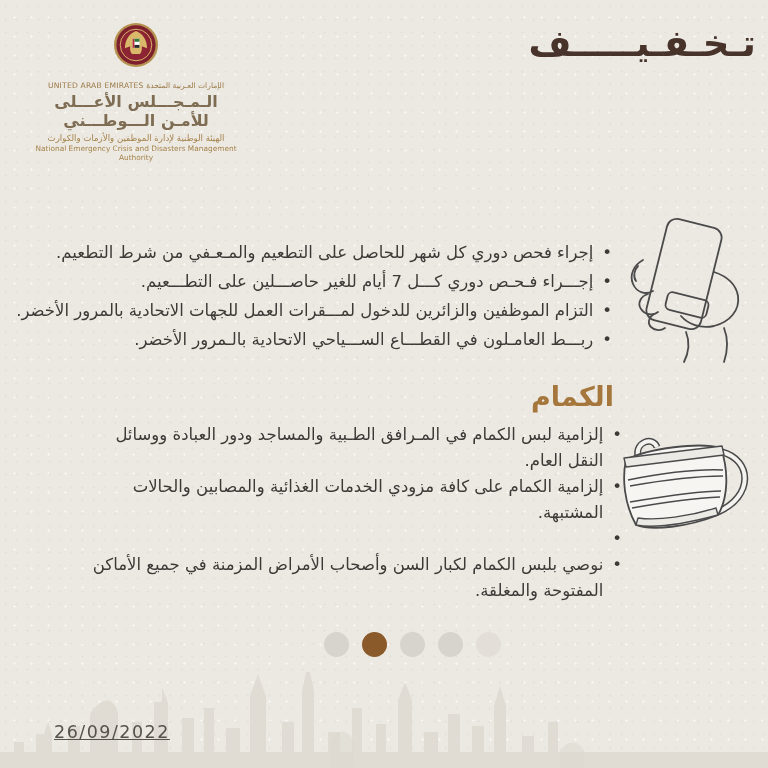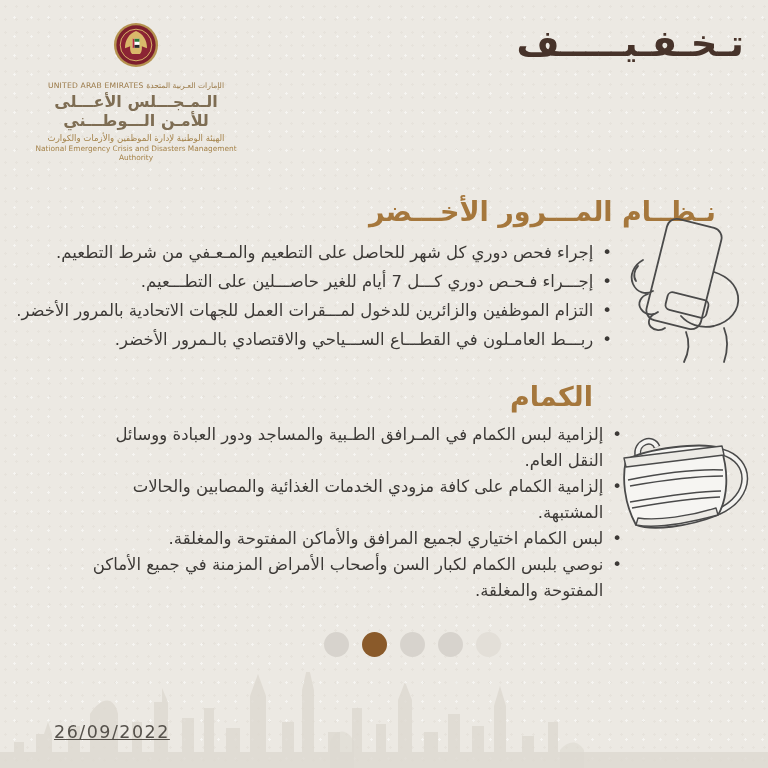--- a/index.html
+++ b/index.html
@@ -19,28 +19,28 @@
   
   .logo-block{position:absolute;top:22px;left:34px;width:204px;text-align:center;}
   .emblem{width:46px;height:46px;margin:0 auto;display:block;}
   .logo-l1{margin-top:13px;font-size:7.6px;color:#9A7947;letter-spacing:.2px;direction:ltr;}
   .logo-l2{margin-top:2px;font-size:16px;font-weight:bold;color:#7E6D53;direction:rtl;}
   .logo-l3{margin-top:2px;font-size:9px;font-weight:bold;color:#4A3A2C;letter-spacing:.2px;}
   .logo-l4{margin-top:3px;font-size:8.6px;color:#A5834A;direction:rtl;}
   .logo-l5{margin-top:1px;font-size:7.4px;color:#A5834A;}
 
   
-  .title-block{position:absolute;top:24px;right:24px;text-align:right;direction:rtl;color:#47332A;}
+  .title-block{position:absolute;top:24px;right:12px;text-align:right;direction:rtl;color:#47332A;}
   .main-title{font-size:37px;font-weight:bold;line-height:1.1;}
   .subtitle{font-size:19px;font-weight:bold;margin-top:5px;}
 
   
   .sec-title{position:absolute;direction:rtl;font-size:27px;font-weight:bold;color:#A5773C;}
   .sec1-title{top:196px;right:52px;}
-  .sec2-title{top:381px;right:175px;margin-left:35px;}
+  .sec2-title{top:381px;right:154px;margin-left:35px;}
 
   .bullets{list-style:none;margin:0;padding:0;direction:rtl;color:#3C3936;text-align:right;}
   .bullets li{display:flex;}
   .bullets .dot{flex:0 0 auto;margin-left:9px;}
   .s1-list{position:absolute;top:238px;right:156px;font-size:16.5px;line-height:29px;white-space:nowrap;}
   .s2-list{position:absolute;top:422px;right:146px;width:537px;font-size:16.5px;line-height:26px;}
   .s2-list li{margin-bottom:0;}
 
   
   .phone-illo{position:absolute;top:210px;right:6px;width:156px;height:156px;}
@@ -75,38 +75,37 @@
     <div class="logo-l1">UNITED ARAB EMIRATES الإمارات العـربية المتحدة</div>
     <div class="logo-l2">الـمـجـــلس الأعـــلى للأمـن الـــوطـــني</div>
     <div class="logo-l4">الهيئة الوطنية لإدارة الموظفين والأزمات والكوارث</div>
     <div class="logo-l5">National Emergency Crisis and Disasters Management Authority</div>
   </div>
 
   <div class="title-block">
     <div class="main-title">تـخـفـيـــــف</div>
   </div>
 
-  <div class="sec-title sec1-title">نـظــام المـــرور الأخـــضر</div>
 
   <ul class="bullets s1-list">
     <li>
       <span class="dot">•</span>
       <span>إجراء فحص دوري كل شهر للحاصل على التطعيم والمـعـفي من شرط التطعيم.</span>
     </li>
     <li>
       <span class="dot">•</span>
       <span>إجـــراء فـحـص دوري كـــل 7 أيام للغير حاصـــلين على التطـــعيم.</span>
     </li>
     <li>
       <span class="dot">•</span>
       <span>التزام الموظفين والزائرين للدخول لمـــقرات العمل للجهات الاتحادية بالمرور الأخضر.</span>
     </li>
     <li>
       <span class="dot">•</span>
-      <span>ربـــط العامـلون في القطـــاع الســـياحي والاقتصادي بالـمرور الأخضر.</span>
+      <span>ربـــط العامـلون في القطـــاع الســـياحي الاتحادية بالـمرور الأخضر.</span>
     </li>
   </ul>
 
   <div class="phone-illo">
     <svg viewBox="0 0 156 156" width="156" height="156" fill="none" stroke="#4A4A4A" stroke-width="1.8" stroke-linecap="round" stroke-linejoin="round">
       <rect x="50" y="12" width="56" height="104" rx="10" transform="rotate(14 78 64)"></rect>
       <rect x="60" y="86" width="42" height="18" rx="5" transform="rotate(14 81 95)"></rect>
       <path d="M37,50 c-9,5 -14,15 -10,24 c4,9 13,11 20,7"></path>
       <path d="M32,56 c-4,4 -5,11 -2,15"></path>
       <path d="M42,84 c-7,2 -11,9 -7,15 c4,6 12,7 17,3"></path>
@@ -123,21 +122,20 @@
     <li>
       <span class="dot">•</span>
       <span>إلزامية لبس الكمام في المـرافق الطـبية والمساجد ودور العبادة ووسائل النقل العام.</span>
     </li>
     <li>
       <span class="dot">•</span>
       <span>إلزامية الكمام على كافة مزودي الخدمات الغذائية والمصابين والحالات المشتبهة.</span>
     </li>
     <li>
       <span class="dot">•</span>
-      <span>لبس الكمام اختياري لجميع المرافق والأماكن المفتوحة والمغلقة.</span>
     </li>
     <li>
       <span class="dot">•</span>
       <span>نوصي بلبس الكمام لكبار السن وأصحاب الأمراض المزمنة في جميع الأماكن المفتوحة والمغلقة.</span>
     </li>
   </ul>
 
   <div class="mask-illo">
     <svg viewBox="0 0 150 134" width="150" height="134">
       <path d="M114,32 C144,40 146,76 110,92" fill="none" stroke="#4A4A4A" stroke-width="7"></path>

